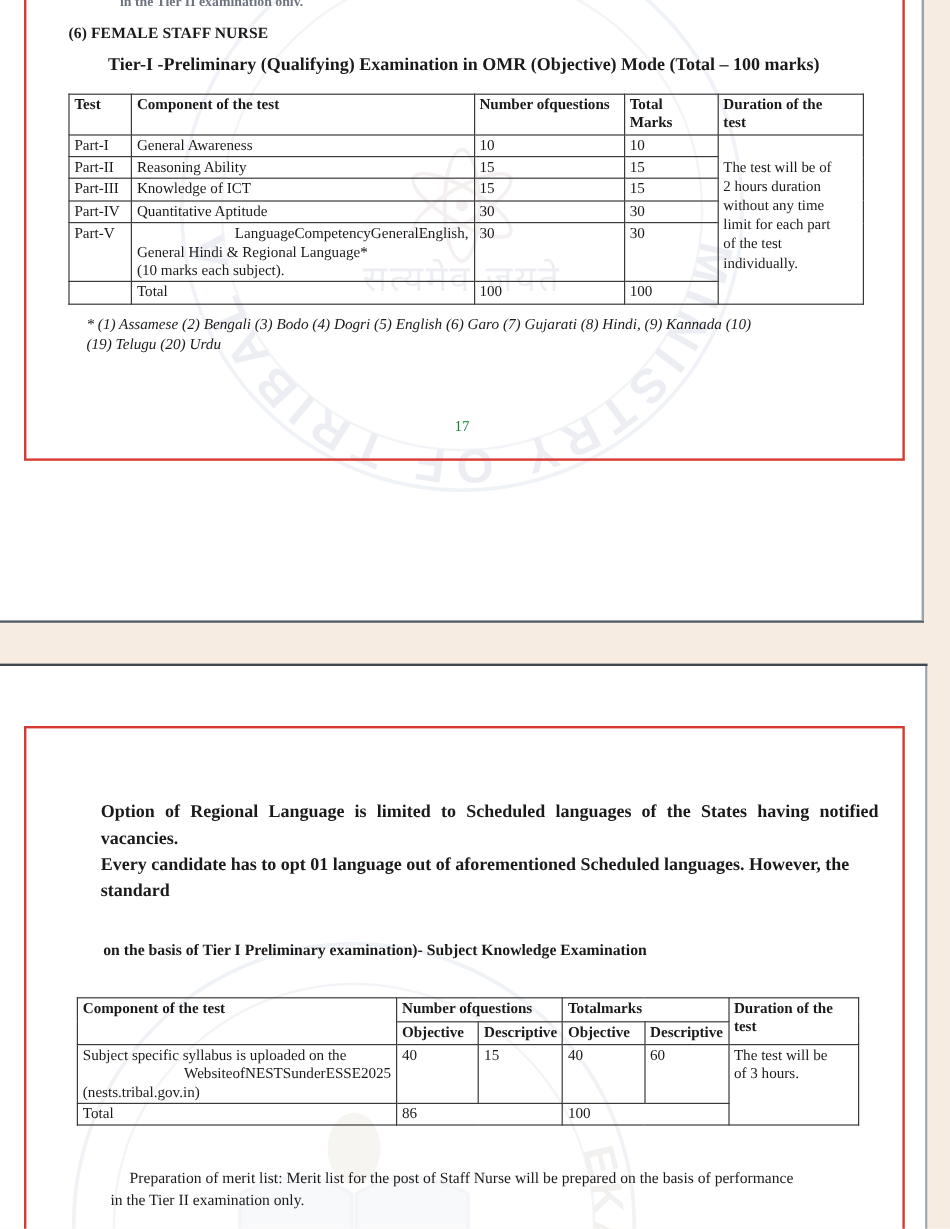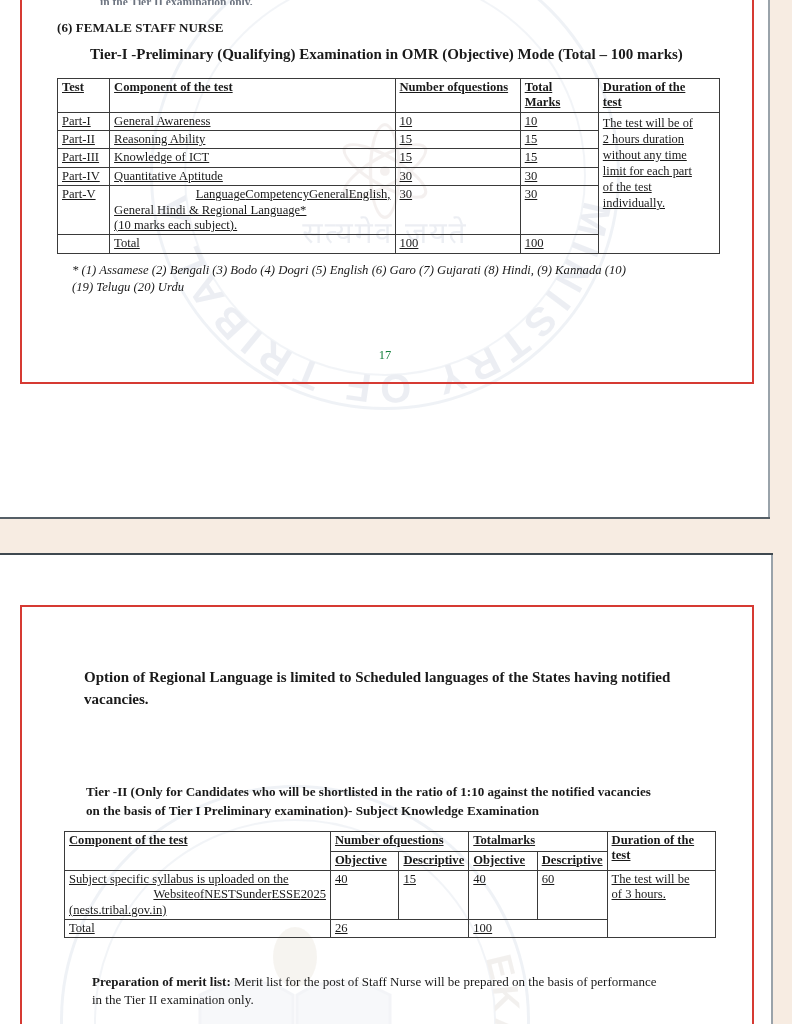--- a/index.html
+++ b/index.html
@@ -183,21 +183,20 @@
     border-collapse: collapse;
     font-size: 12.6px;
   }
   table.doc-table td, table.doc-table th {
     border: 1px solid #3a3a3a;
     padding: 1px 4px;
     vertical-align: top;
     font-weight: 400;
     text-align: left;
     line-height: 1.22;
-    text-decoration: underline;
   }
   table.doc-table th {
     font-weight: 700;
     vertical-align: top;
   }
   .c { text-align: center; }
   .b { font-weight: 700; }
   .mid { vertical-align: middle; }
 
   #tier1-table {
@@ -208,21 +207,21 @@
   #tier1-table .col-test   { width: 52px; }
   #tier1-table .col-comp   { width: 285px; }
   #tier1-table .col-num    { width: 125px; }
   #tier1-table .col-marks  { width: 78px; }
   #tier1-table .col-dur    { width: 121px; }
   #tier1-table tr.hdr th { height: 30px; }
   #tier1-table td.dur-cell {
     vertical-align: top;
     line-height: 1.30;
     font-size: 12.4px;
-    padding-top: 2px;
+    padding-top: 18px;
   }
   .justify-line {
     display: flex;
     justify-content: flex-end;
   }
 
   
   #language-footnote {
     position: absolute;
     left: 72px;
@@ -281,21 +280,21 @@
 
   #merit-note {
     position: absolute;
     left: 92px;
     top: 418px;
     width: 628px;
     font-size: 13px;
     line-height: 1.42;
     text-align: justify;
   }
-  #merit-note .lead { font-weight: 700; }
+  #merit-note .lead { font-weight: 400; margin-left: 16px; }
   #merit-note > div:last-child { text-align: left; }
 </style>
 </head>
 <body>
 
 <div id="scan-viewer">
 
   <div class="page-sheet" id="page-one">
 
     <div class="watermark" id="watermark-page-one">
@@ -435,24 +434,24 @@
         <ellipse cx="115" cy="52" rx="22" ry="30" fill="#cbbfa8"></ellipse>
       </svg>
     </div>
 
     <div class="red-rule" id="page-two-red-rule"></div>
 
     <div class="content">
 
       <div id="regional-language-note">
         <div>Option of Regional Language is limited to Scheduled languages of the States having notified vacancies.</div>
+        <div>Every candidate has to opt 01 language out of aforementioned Scheduled languages. However, the standard</div>
       </div>
 
       <div id="tier2-heading">
-        <div>Tier -II (Only for Candidates who will be shortlisted in the ratio of 1:10 against the notified vacancies</div>
         <div>on the basis of Tier I Preliminary examination)- Subject Knowledge Examination</div>
       </div>
 
       <table class="doc-table" id="tier2-table">
         <colgroup>
           <col class="col-comp2">
             <col class="sub">
             <col class="sub">
             <col class="sub">
             <col class="sub">
@@ -491,21 +490,21 @@
             <td class="c mid">15</td>
             <td class="c mid">40</td>
             <td class="c mid">60</td>
             <td class="c mid" rowspan="2">
               <div>The test will be</div>
               <div>of 3 hours.</div>
             </td>
           </tr>
           <tr>
             <td class="c">Total</td>
-            <td class="c" colspan="2">26</td>
+            <td class="c" colspan="2">86</td>
             <td class="c" colspan="2">100</td>
           </tr>
         </tbody>
       </table>
 
       <div id="merit-note">
         <div><span class="lead">Preparation of merit list:</span><span> Merit list for the post of Staff Nurse will be prepared on the basis of performance</span></div>
         <div>in the Tier II examination only.</div>
       </div>
     </div>

